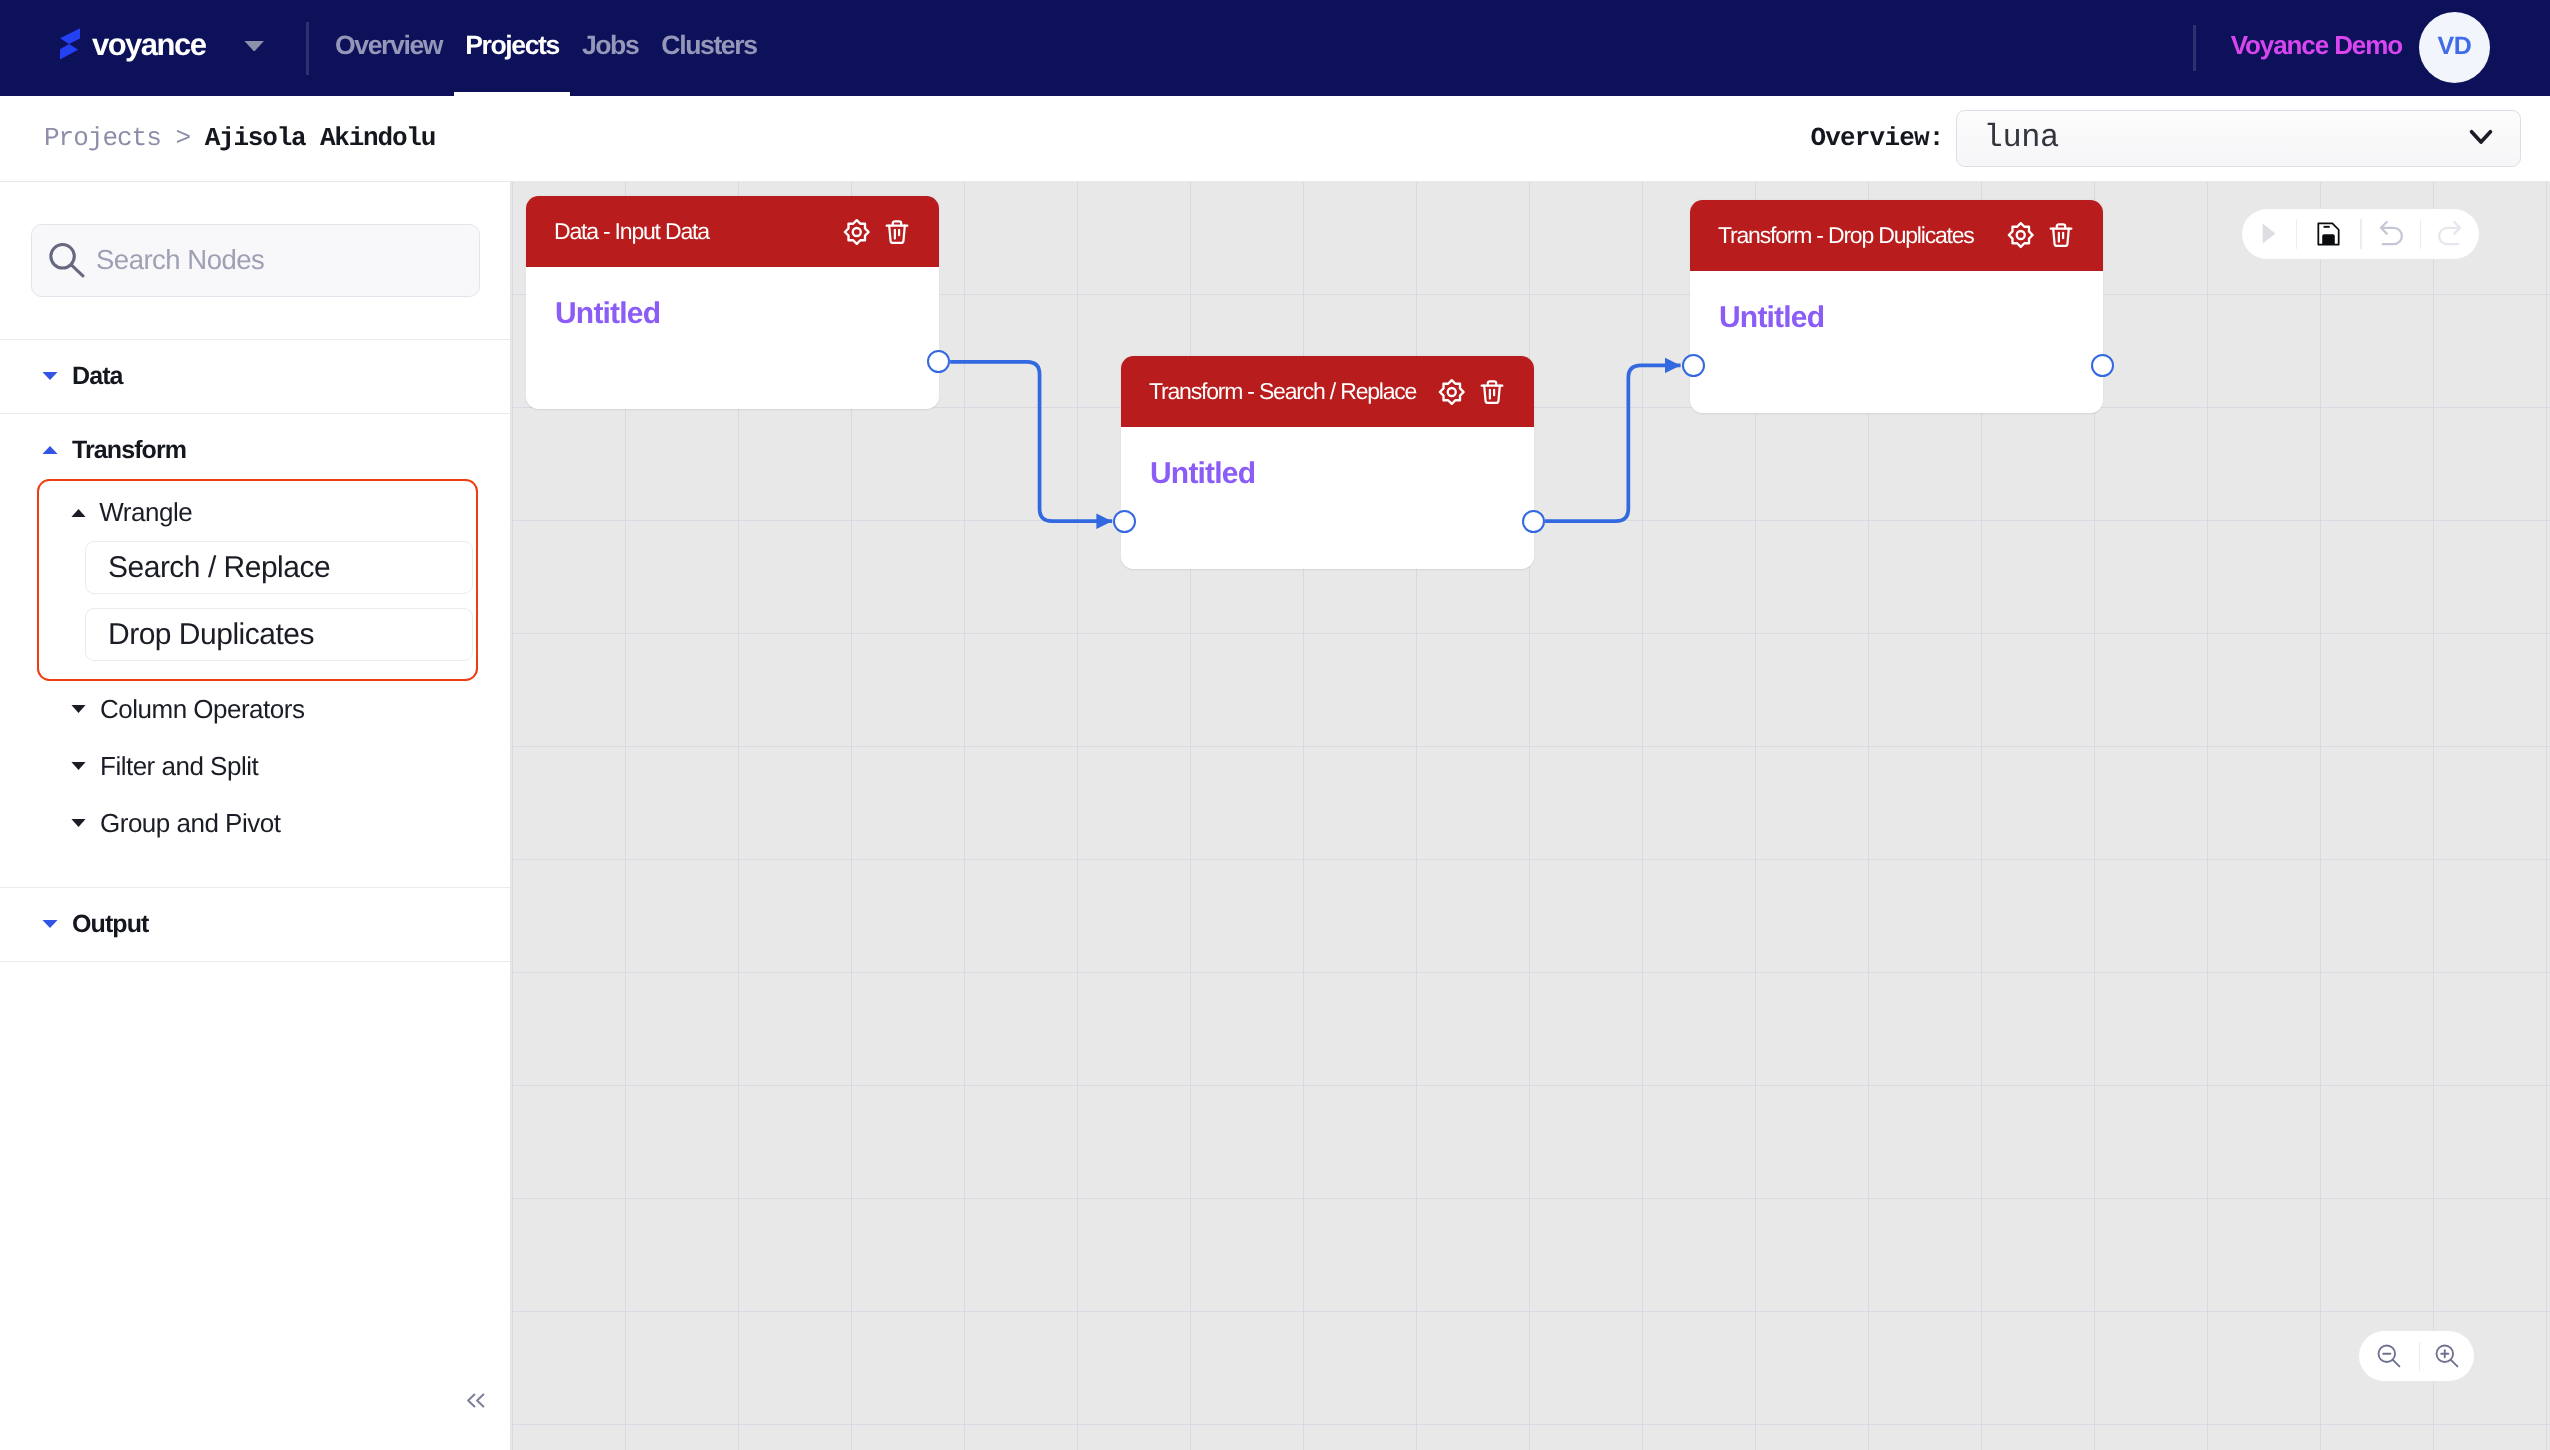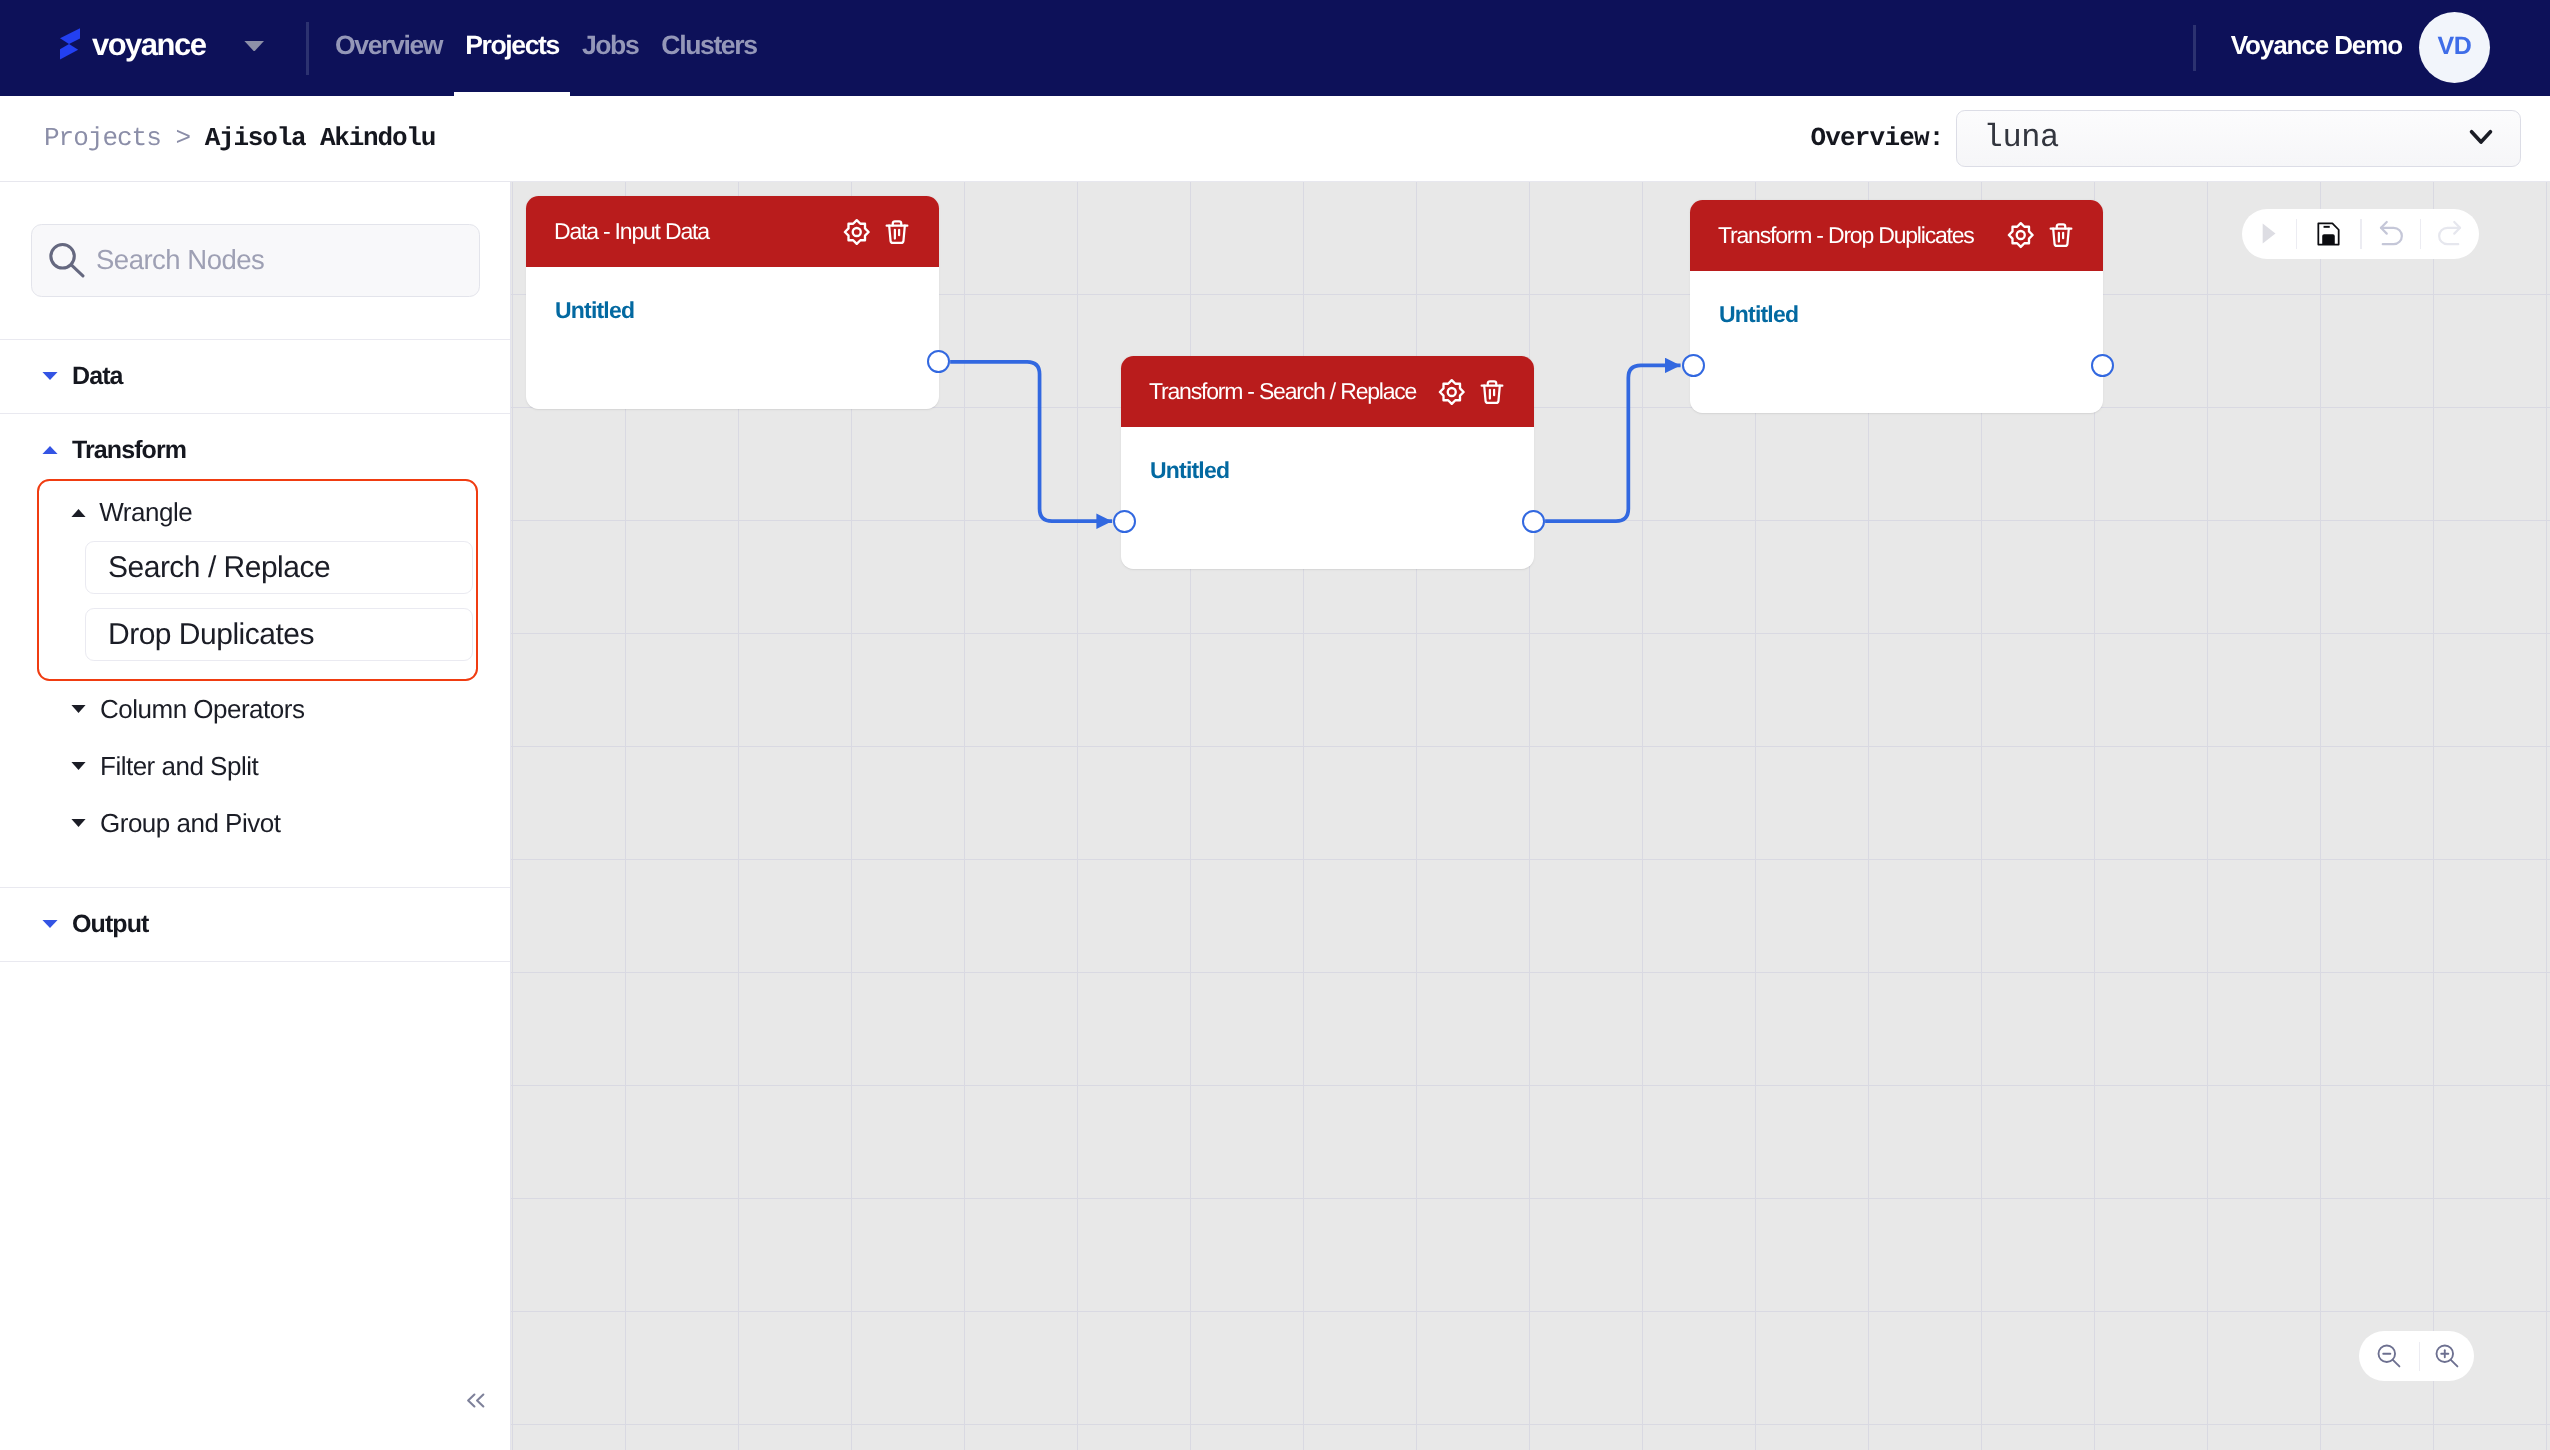--- a/index.html
+++ b/index.html
@@ -19,21 +19,21 @@
   .nav-links { display:flex; align-items:center; height:96px; margin-left:15px; }
   .nav-link { color:#9497b8; font-size:26.6px; font-weight:700; height:96px;
               display:flex; align-items:center; padding:0 11.5px; position:relative;
               letter-spacing:-1.4px; }
   .nav-link span { position:relative; top:-2.7px; }
   .nav-link.active { color:#fff; }
   .nav-link.active::after { content:""; position:absolute; left:0; right:0; bottom:0;
               height:4.4px; background:#fff; }
   .nav-right { margin-left:auto; display:flex; align-items:center; margin-right:60px; }
   .nav-right .nav-sep2 { width:2.7px; height:46px; background:#2c3270; margin-right:35px; }
-  .org-name { color:#ffffff; font-size:26px; font-weight:700; margin-right:17px;
+  .org-name { color:#d946ef; font-size:26px; font-weight:700; margin-right:17px;
               letter-spacing:-1.1px; position:relative; top:-2.7px; }
   .avatar { width:71px; height:71px; border-radius:50%; background:#f2f5fb;
             color:#3f6de8; font-size:25px; font-weight:700; display:flex;
             align-items:center; justify-content:center; letter-spacing:-0.3px;
             padding-bottom:2.7px; margin-top:-0.9px; }
 
   
   .crumbbar { position:absolute; left:0; top:96px; width:2550px; height:86px;
               background:#fff; border-bottom:0.9px solid #e7e7ee; display:flex; align-items:center;font-family:Liberation Mono, monospace; }
   .crumbs { margin-left:44px; font-size:26px; letter-spacing:-1px; position:relative; top:-0.9px; }
@@ -88,21 +88,21 @@
 
   .node { position:absolute; border-radius:12.4px; background:#fff;
           box-shadow:0 0.9px 2.7px rgba(0,0,0,0.055), 0 0.9px 0.9px rgba(0,0,0,0.035); }
   .node-head { height:71px; background:#b91c1c; border-radius:12.4px 12.4px 0 0;
                display:flex; align-items:center; padding:0 29px 0 28px; }
   .node-head-title { color:#fff; font-size:23px; font-weight:400; white-space:nowrap; letter-spacing:-1.2px; }
   .node-icons { margin-left:auto; display:flex; align-items:center; gap:13.3px; }
   .ic-gear svg { display:block; }
   .ic-trash svg { display:block; }
   .node-body { padding:30px 0 0 29px; }
-  .node-body-title { font-size:23px; font-weight:700; color:#0369a1; letter-spacing:-0.8px; }
+  .node-body-title { font-size:30px; font-weight:700; color:#8b5cf6; letter-spacing:-0.8px; }
   .port { position:absolute; width:23px; height:23px; border-radius:50%;
           background:#fff; border:2.5px solid #3268e0; }
 
   .toolbar { position:absolute; border-radius:25px; background:#fff;
              display:flex; align-items:center; }
   .tb-item { display:flex; align-items:center; justify-content:center; }
   .tb-sep { width:1.2px; height:30px; background:#ececf2; flex:none; }
 
   .zoombar { position:absolute; border-radius:25px; background:#fff;
              display:flex; align-items:center; }

